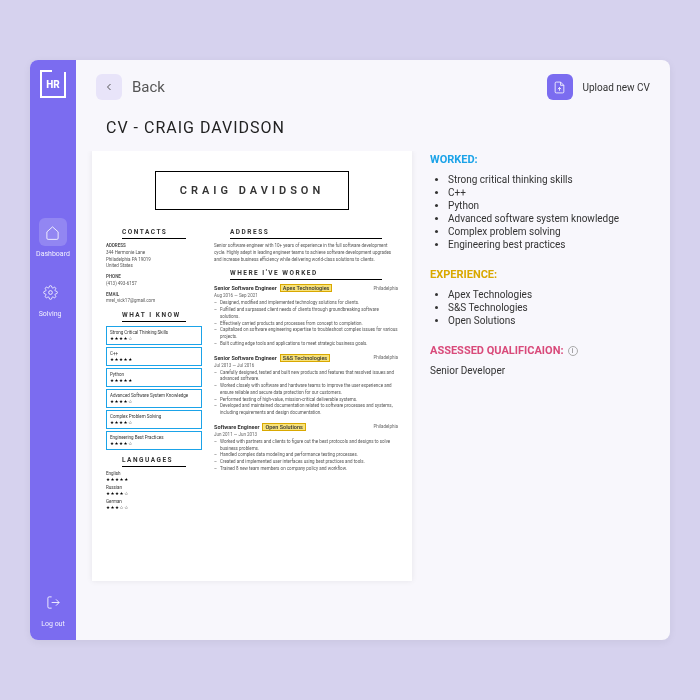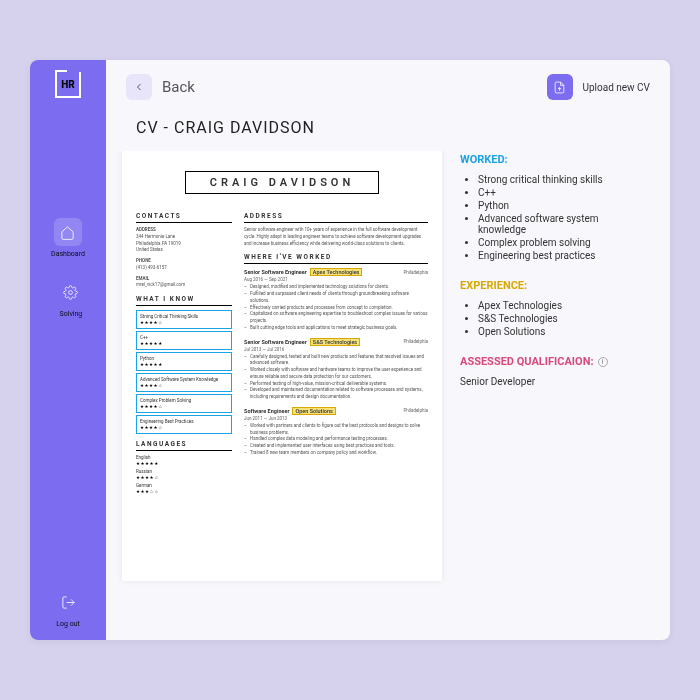--- a/index.html
+++ b/index.html
@@ -1,44 +1,44 @@
 <!DOCTYPE html>
 <html><head>
 <meta charset="utf-8">
 <style>
 *{margin:0;padding:0;box-sizing:border-box}
 body{font-family:-apple-system,BlinkMacSystemFont,"Segoe UI",Roboto,sans-serif;background:#d6d2ee;width:700px;height:700px;overflow:hidden;display:flex;align-items:center;justify-content:center}
 .app{width:640px;height:580px;background:#f8f7fc;border-radius:8px;display:flex;box-shadow:0 2px 8px rgba(0,0,0,0.06);overflow:hidden}
-.sidebar{width:76px;background:#7b6cf0;display:flex;flex-direction:column;align-items:center;padding:12px 0;color:#000000}
+.sidebar{width:46px;background:#7b6cf0;display:flex;flex-direction:column;align-items:center;padding:12px 0;color:#ffffff}
 .logo{width:26px;height:26px;border:2px solid #fff;border-top:none;position:relative;font-weight:800;font-size:10px;display:flex;align-items:center;justify-content:center;margin-bottom:120px}
 .logo::before{content:"";position:absolute;top:-2px;left:-2px;width:12px;height:2px;background:#fff}
-.nav{display:flex;flex-direction:column;align-items:flex-end;gap:20px}
+.nav{display:flex;flex-direction:column;align-items:flex-start;gap:20px}
 .nav-item{display:flex;flex-direction:column;align-items:center;gap:4px;cursor:pointer;font-size:7px;opacity:.9}
 .nav-item.active .nav-ico{background:rgba(255,255,255,.2);border-radius:6px}
 .nav-ico{width:28px;height:28px;display:flex;align-items:center;justify-content:center}
 .nav-ico svg{width:15px;height:15px;stroke:#fff;fill:none;stroke-width:1.5}
 .spacer{flex:1}
 .main{flex:1;display:flex;flex-direction:column;overflow:hidden}
 .topbar{display:flex;align-items:center;padding:14px 20px;gap:10px}
 .back{width:26px;height:26px;border-radius:6px;background:#e8e4f9;display:flex;align-items:center;justify-content:center;cursor:pointer}
 .back svg{width:12px;height:12px;stroke:#555;fill:none;stroke-width:2}
 .back-lbl{font-size:15px;color:#555}
 .tspacer{flex:1}
 .upload{width:26px;height:26px;border-radius:6px;background:#7b6cf0;display:flex;align-items:center;justify-content:center;cursor:pointer}
 .upload svg{width:13px;height:13px;stroke:#fff;fill:none;stroke-width:1.5}
 .upload-lbl{font-size:10px;color:#333}
 .title{font-size:16px;letter-spacing:1px;padding:4px 30px 14px;color:#222;font-weight:400}
 .content{flex:1;display:flex;padding:0 24px 20px 16px;gap:18px;overflow:hidden}
 .resume{width:320px;height:430px;background:#fff;box-shadow:0 0 6px rgba(0,0,0,.08);padding:14px 14px;font-size:5px;color:#333;display:flex;flex-direction:column;overflow:hidden}
 .r-head{display:flex;justify-content:center;margin:6px 0 12px}
-.r-name{border:1px solid #000;padding:4px 24px;font-size:11px;letter-spacing:4px;font-weight:600}
+.r-name{border:1px solid #000;padding:12px 24px;font-size:11px;letter-spacing:4px;font-weight:600}
 .r-cols{display:flex;gap:12px;flex:1;overflow:hidden}
 .r-left{width:96px}
 .r-right{flex:1}
-.r-h{font-size:6.5px;font-weight:700;letter-spacing:1.5px;border-bottom:1px solid #000;padding-bottom:2px;margin:6px 0 4px}
+.r-h{font-size:6.5px;font-weight:700;letter-spacing:1.5px;border-bottom:1px solid #000;padding-bottom:2px;margin:6px 16px 4px}
 .r-sm{font-size:4.5px;line-height:1.5;color:#555;margin-bottom:4px}
 .r-box{border:1px solid #1ba3e8;padding:3px 3px;margin-bottom:2px}
 .skill{font-size:4.5px;color:#333;margin-bottom:1px}
 .stars{font-size:4.5px;color:#000;letter-spacing:.5px}
 .job{margin-bottom:6px}
 .job-t{font-size:5.5px;font-weight:700;display:flex;align-items:center;gap:3px}
 .job-co{background:#f7e27a;border:1px solid #d9a800;padding:0 2px;font-weight:500}
 .job-loc{margin-left:auto;font-size:4.5px;color:#666;font-weight:400}
 .job-d{font-size:4.5px;color:#666;margin:1px 0 2px}
 .job-b{font-size:4.5px;color:#555;line-height:1.5;padding-left:6px;position:relative}

